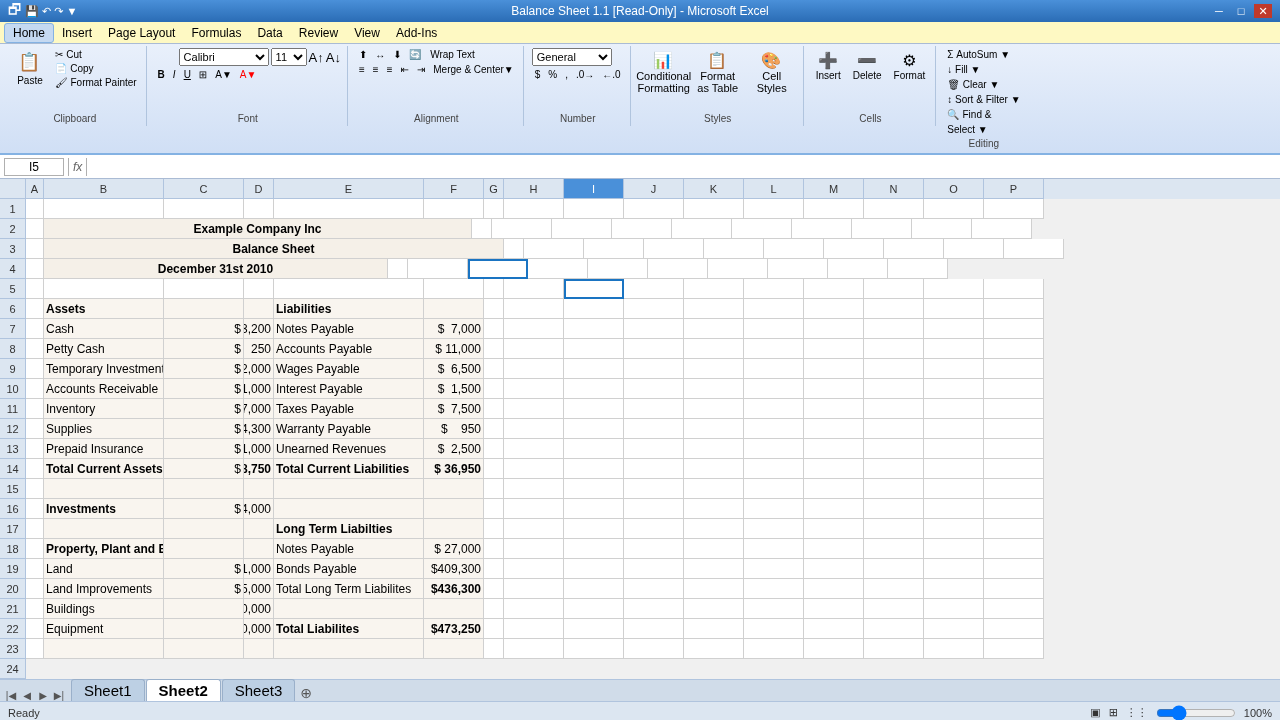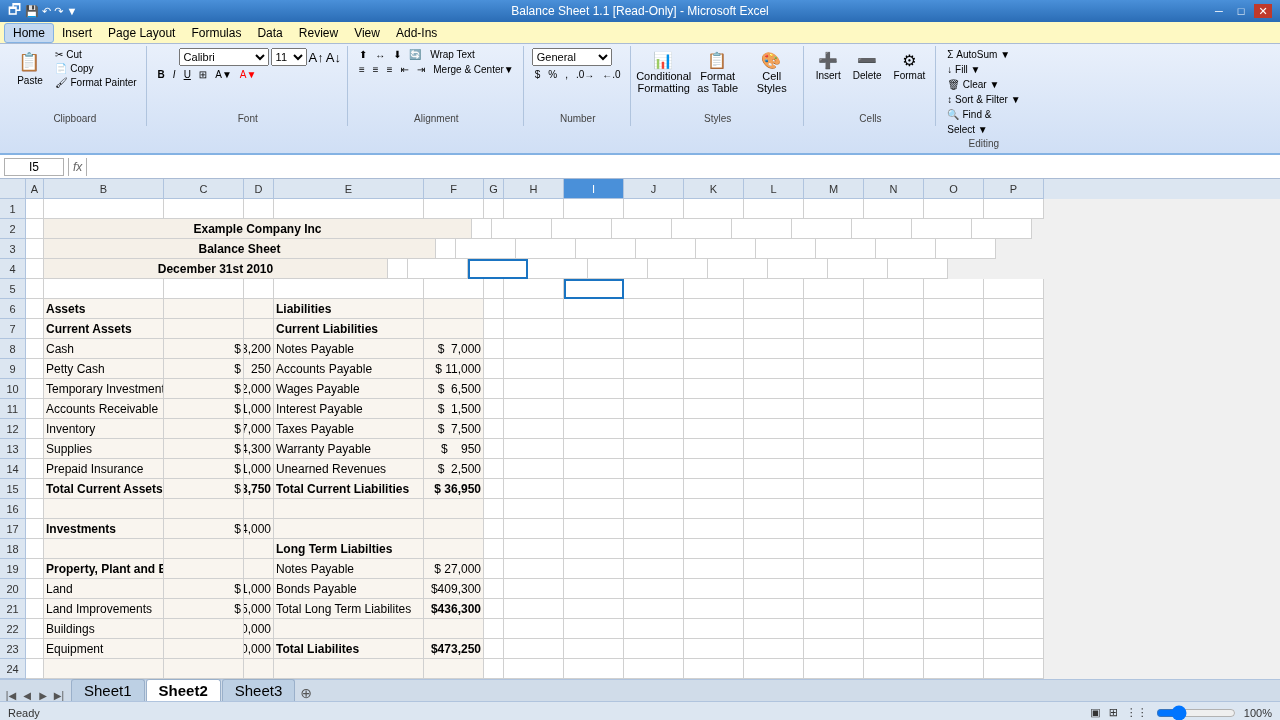--- a/index.html
+++ b/index.html
@@ -507,21 +507,21 @@
         <div class="cell cw-k"></div>
         <div class="cell cw-l"></div>
         <div class="cell cw-m"></div>
         <div class="cell cw-n"></div>
         <div class="cell cw-o"></div>
         <div class="cell cw-p"></div>
       </div>
 
       <div class="grid-row">
         <div class="cell cw-a"></div>
-        <div class="cell bold center header-section" style="width:392px; justify-content:center;">Balance Sheet</div>
+        <div class="cell bold center header-section" style="width:460px; justify-content:center;">Balance Sheet</div>
         <div class="cell cw-g"></div>
         <div class="cell cw-h"></div>
         <div class="cell cw-i"></div>
         <div class="cell cw-j"></div>
         <div class="cell cw-k"></div>
         <div class="cell cw-l"></div>
         <div class="cell cw-m"></div>
         <div class="cell cw-n"></div>
         <div class="cell cw-o"></div>
         <div class="cell cw-p"></div>
@@ -573,38 +573,20 @@
         <div class="cell cw-i"></div>
         <div class="cell cw-j"></div>
         <div class="cell cw-k"></div>
         <div class="cell cw-l"></div>
         <div class="cell cw-m"></div>
         <div class="cell cw-n"></div>
         <div class="cell cw-o"></div>
         <div class="cell cw-p"></div>
       </div>
 
-      <div class="grid-row">
-        <div class="cell cw-a"></div>
-        <div class="cell cw-b bold section-bg">Current Assets</div>
-        <div class="cell cw-c section-bg"></div>
-        <div class="cell cw-d section-bg"></div>
-        <div class="cell cw-e bold section-bg">Current Liabilities</div>
-        <div class="cell cw-f section-bg"></div>
-        <div class="cell cw-g"></div>
-        <div class="cell cw-h"></div>
-        <div class="cell cw-i"></div>
-        <div class="cell cw-j"></div>
-        <div class="cell cw-k"></div>
-        <div class="cell cw-l"></div>
-        <div class="cell cw-m"></div>
-        <div class="cell cw-n"></div>
-        <div class="cell cw-o"></div>
-        <div class="cell cw-p"></div>
-      </div>
 
       <div class="grid-row">
         <div class="cell cw-a"></div>
         <div class="cell cw-b section-bg">Cash</div>
         <div class="cell cw-c right section-bg">$</div>
         <div class="cell cw-d right section-bg">3,200</div>
         <div class="cell cw-e section-bg">Notes Payable</div>
         <div class="cell cw-f right section-bg">$&nbsp;&nbsp;7,000</div>
         <div class="cell cw-g"></div>
         <div class="cell cw-h"></div>

